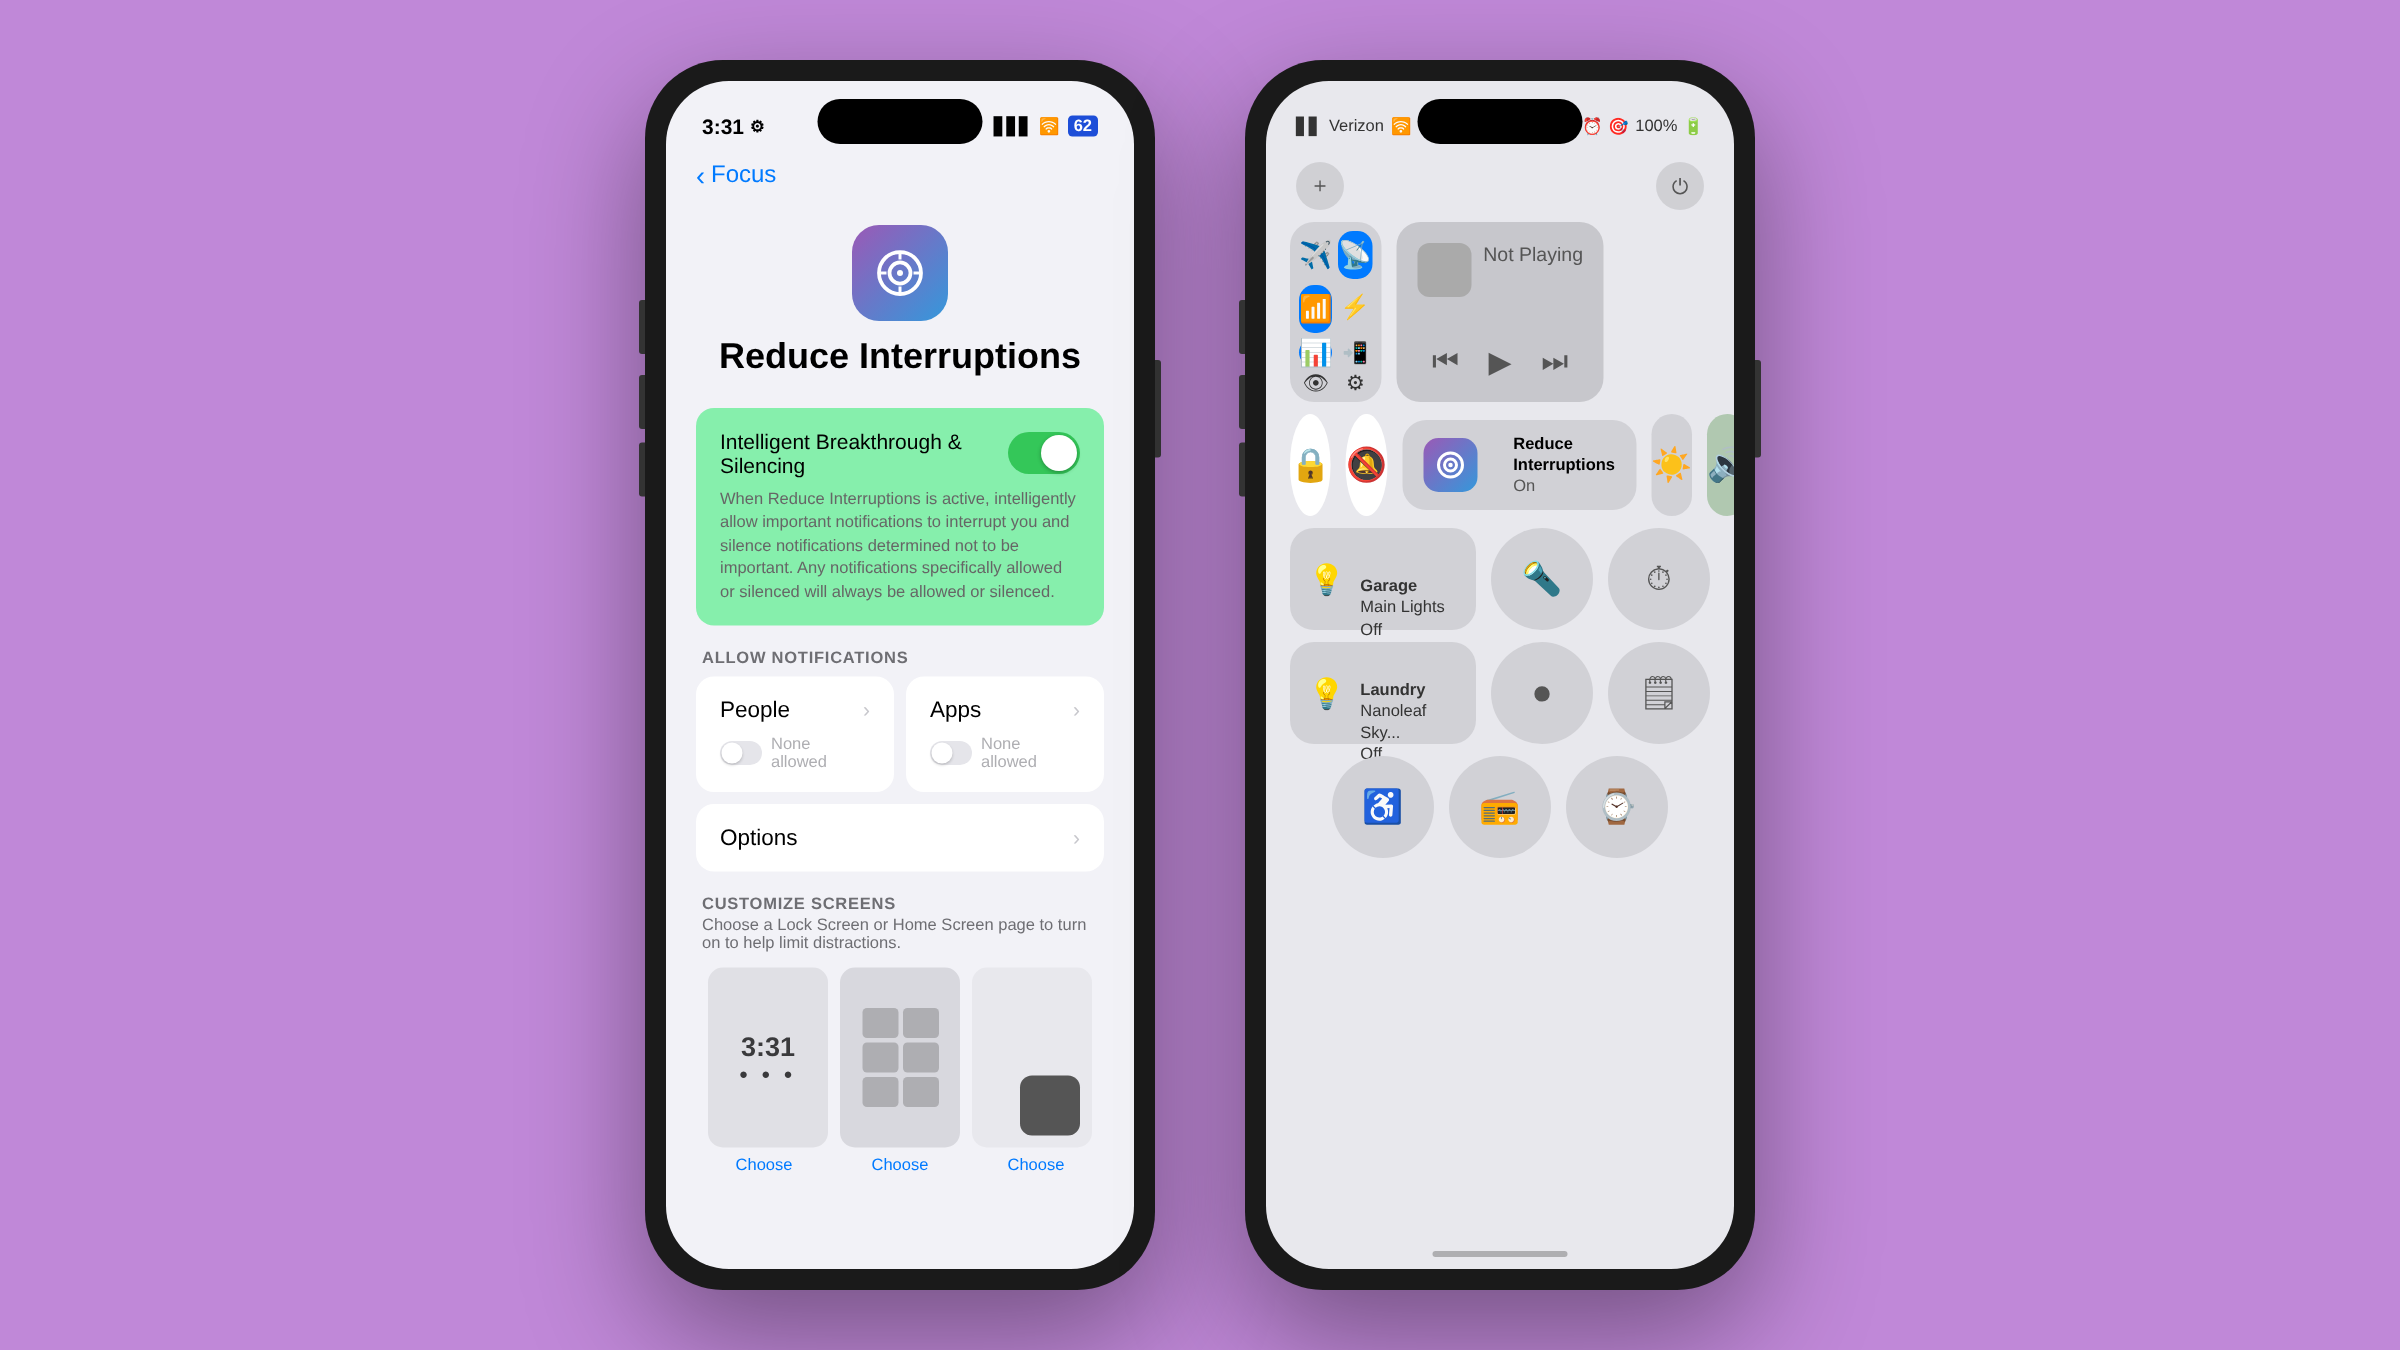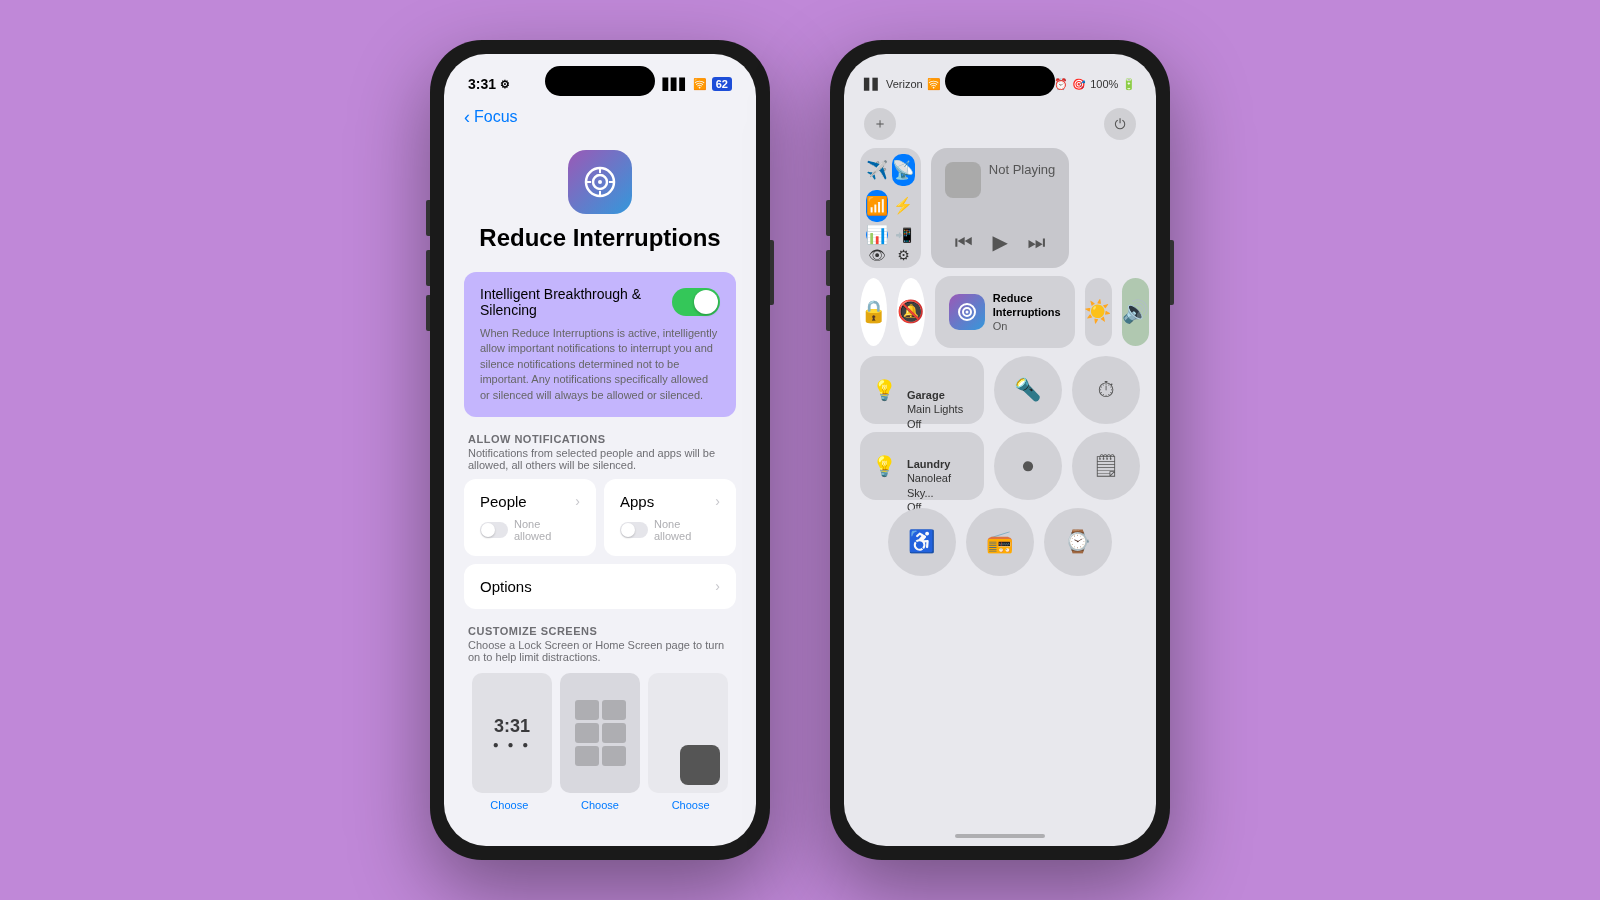--- a/index.html
+++ b/index.html
@@ -145,21 +145,21 @@
 
     .screen-title {
       text-align: center;
       font-size: 24px;
       font-weight: 700;
       color: #000;
       margin-bottom: 20px;
     }
 
     .settings-card {
-      background: #c4b5fd;
+      background: #86efac;
       border-radius: 12px;
       padding: 14px 16px;
       margin-bottom: 8px;
     }
 
     .toggle-row {
       display: flex;
       align-items: center;
       justify-content: space-between;
     }
@@ -465,22 +465,22 @@
       line-height: 1;
     }
 
     
     .cc-focus-tile {
       background: #d1d1d6;
       border-radius: 16px;
       padding: 21px 14px;
       display: flex;
       align-items: center;
-      gap: 8px;
-      height: 72px;
+      gap: 24px;
+      height: 60px;
     }
 
     .cc-focus-icon {
       width: 36px;
       height: 36px;
       border-radius: 10px;
       background: linear-gradient(135deg, #9b59b6, #3498db);
       display: flex;
       align-items: center;
       justify-content: center;
@@ -616,21 +616,20 @@
 
         <div class="settings-card">
           <div class="toggle-row">
             <span class="toggle-label">Intelligent Breakthrough &amp; Silencing</span>
             <div class="toggle-switch"></div>
           </div>
           <p class="toggle-description">When Reduce Interruptions is active, intelligently allow important notifications to interrupt you and silence notifications determined not to be important. Any notifications specifically allowed or silenced will always be allowed or silenced.</p>
         </div>
 
         <div class="section-header">ALLOW NOTIFICATIONS</div>
-        <div class="section-description">Notifications from selected people and apps will be allowed, all others will be silenced.</div>
 
         <div class="two-col">
           <div class="col-card">
             <div class="col-card-title">
               <span>People</span>
               <span class="chevron">›</span>
             </div>
             <div class="col-card-sub">
               <div class="mini-toggle"></div>
               <span>None allowed</span>

